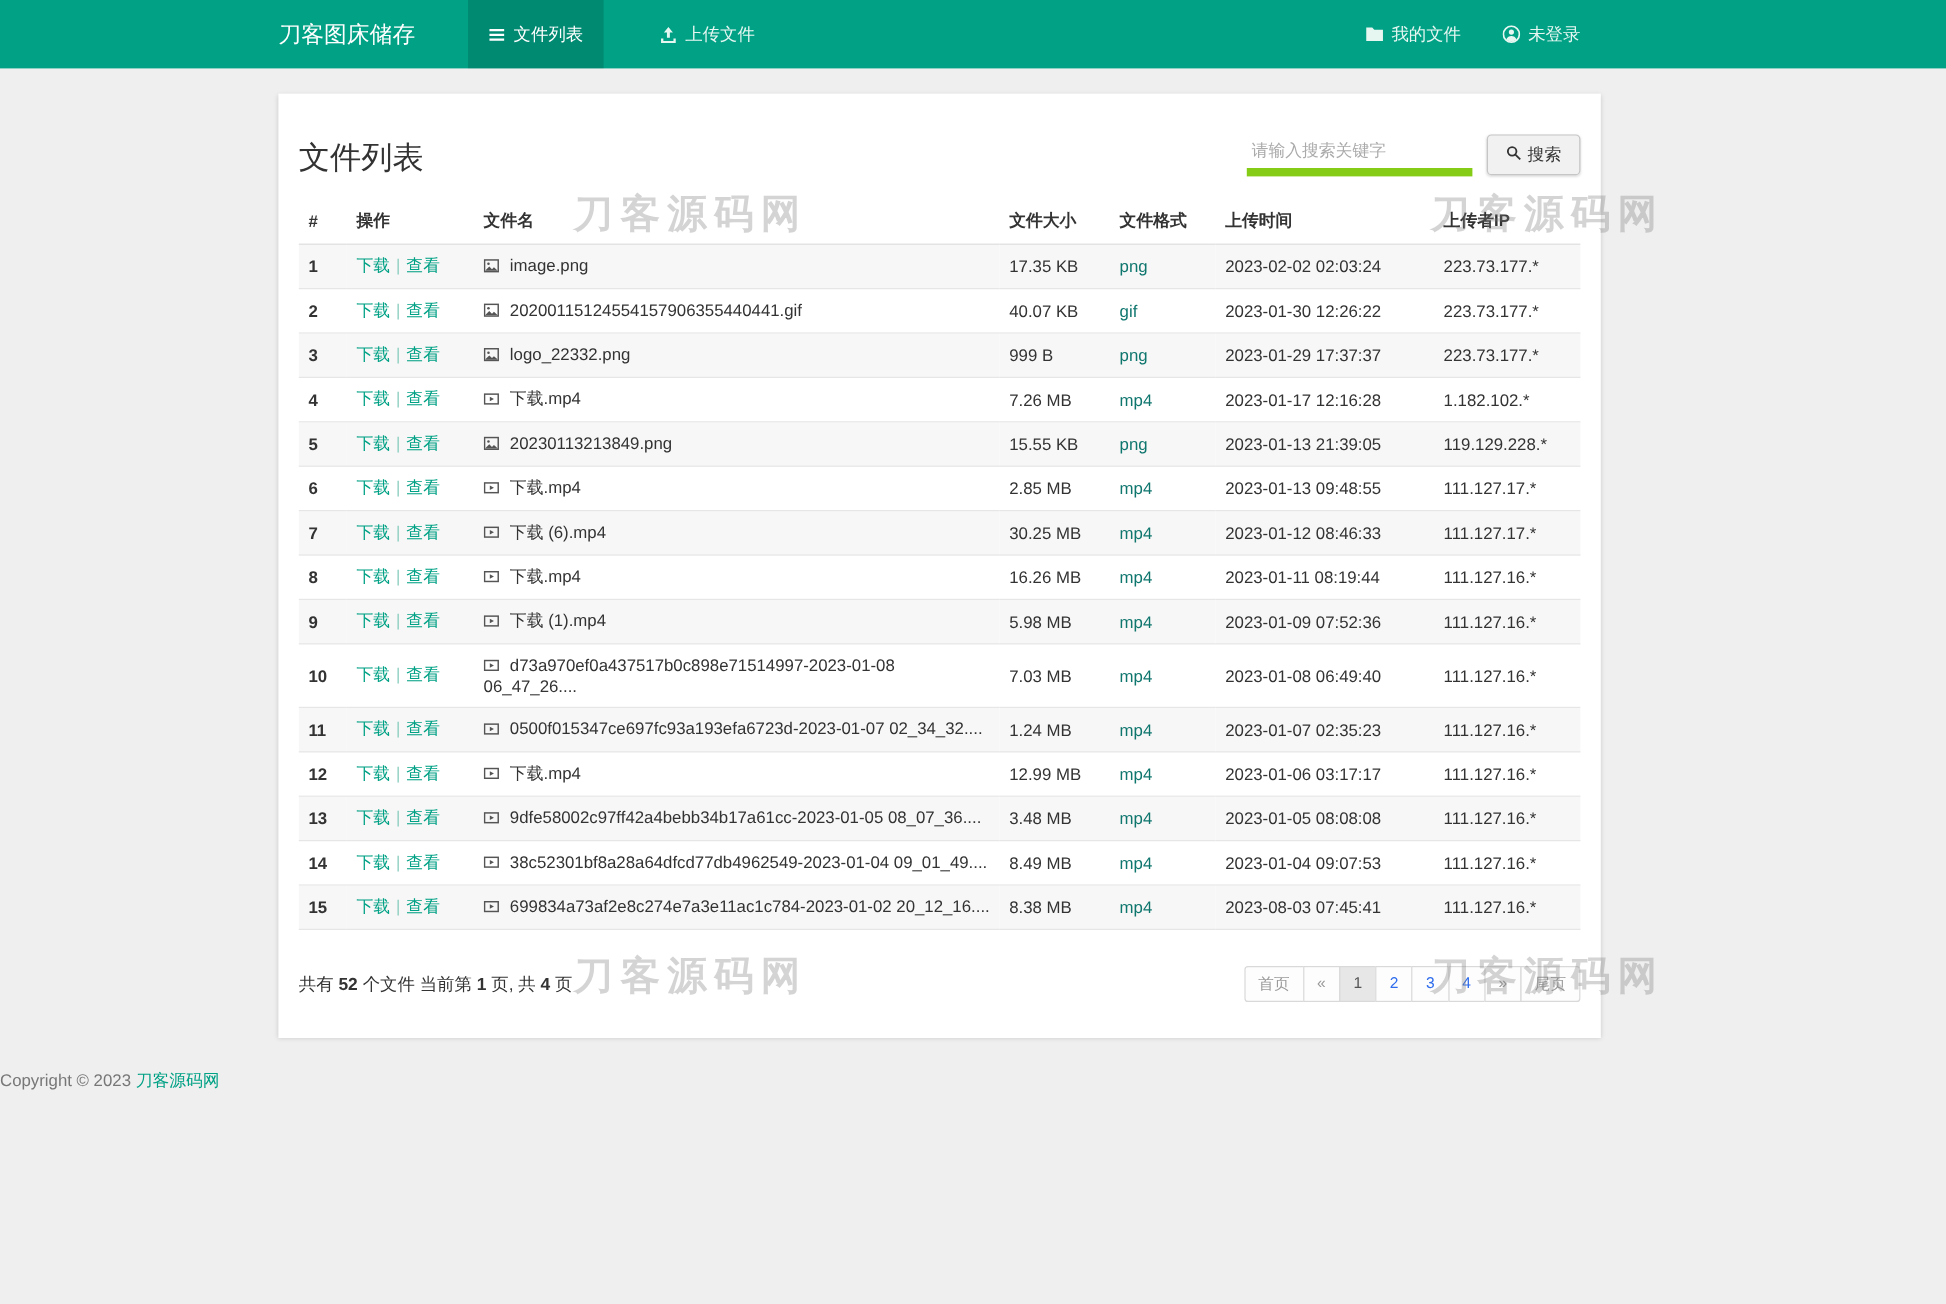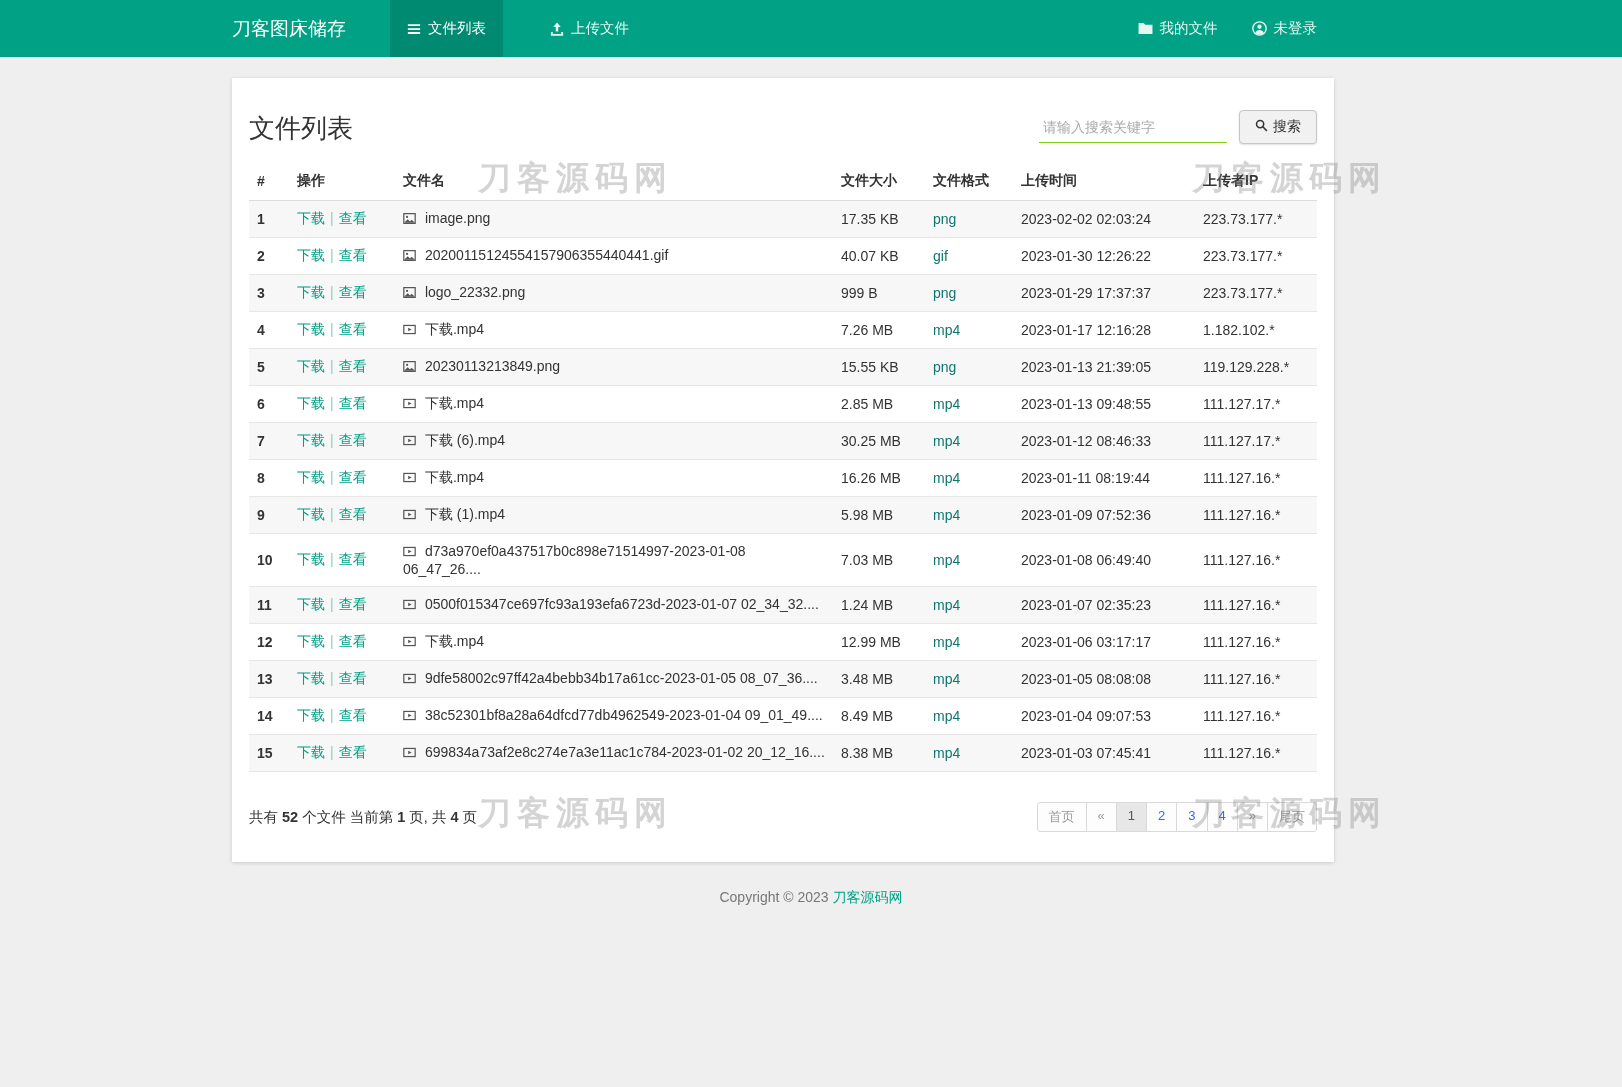--- a/index.html
+++ b/index.html
@@ -24,21 +24,21 @@
   .card {
     width:1102px; margin-left:232px; margin-top:21px;
     background:#fff; box-shadow:0 1px 4px rgba(0,0,0,0.15);
     padding:0 17px 30px;
     position:relative; z-index:1;
   }
   .card-header { display:flex; justify-content:space-between; align-items:flex-end; padding:32px 0 16px; }
   .page-title { font-size:26px; color:#333; font-weight:normal; margin:0; }
   .search-box { display:flex; align-items:center; gap:12px; padding-bottom:2px; }
   .search-input {
-    border:none; border-bottom:1px solid #84cc16; background:transparent;
+    border:none; border-bottom:7px solid #84cc16; background:transparent;
     width:188px; padding:7px 4px; font-size:14px; outline:none; color:#15803d;
   }
   .search-input::placeholder { color:#aaa; }
   .search-btn {
     display:inline-flex; align-items:center; gap:5px;
     border:1px solid #c6c6c6; background:#f1f1f1; border-radius:4px;
     padding:7px 15px; font-size:14px; color:#333; cursor:pointer;
     box-shadow:0 1px 2px rgba(0,0,0,0.12);
   }
 
@@ -69,21 +69,21 @@
     display:inline-block; border:1px solid #d9d9d9; background:#fdfdfd;
     padding:5px 11px; margin-left:-1px; font-size:13px; color:#9a9a9a;
     text-decoration:none; text-align:center; min-width:14px;
   }
   .pagination a:first-child { border-radius:3px 0 0 3px; }
   .pagination a:last-child { border-radius:0 3px 3px 0; }
   .pagination a.page { color:#2f6ded; }
   .pagination a.active { background:#e7e7e7; color:#555; }
 
   
-  .copyright { text-align:center; margin-top:27px; font-size:14px; color:#777; }
+  .copyright { text-align:left; margin-top:27px; font-size:14px; color:#777; }
   .copyright a { color:#00a185; text-decoration:none; }
 
   
   .watermark {
     position:absolute; z-index:5; pointer-events:none;
     font-size:33px; font-weight:bold; letter-spacing:6px;
     color:rgba(120,120,120,0.32); white-space:nowrap;
   }
   .wm-1 { left:478px;  top:156px; }
   .wm-2 { left:1192px; top:156px; }
@@ -469,21 +469,21 @@
       <span class="file-icon">
         <svg width="13" height="13" viewBox="0 0 16 16">
                 <rect x="1" y="3" width="14" height="10" fill="none" stroke="#555" stroke-width="1.5"></rect>
                 <path d="M6.4 5.7l4.2 2.3-4.2 2.3z" fill="#555"></path>
               </svg>
       </span>
       <span>699834a73af2e8c274e7a3e11ac1c784-2023-01-02 20_12_16....</span>
     </td>
     <td class="col-size">8.38 MB</td>
     <td class="col-format"><a class="format-link">mp4</a></td>
-    <td class="col-time">2023-01-03 07:45:41</td>
+    <td class="col-time">2023-08-03 07:45:41</td>
     <td class="col-ip">111.127.16.*</td>
   </tr>
       </tbody>
   </table>
 
   <div class="card-footer">
     <div class="summary"><span>共有 </span><b>52</b><span> 个文件  当前第 </span><b>1</b><span> 页, 共 </span><b>4</b><span> 页</span></div>
     <div class="pagination">
         <a>首页</a>
         <a>«</a>

